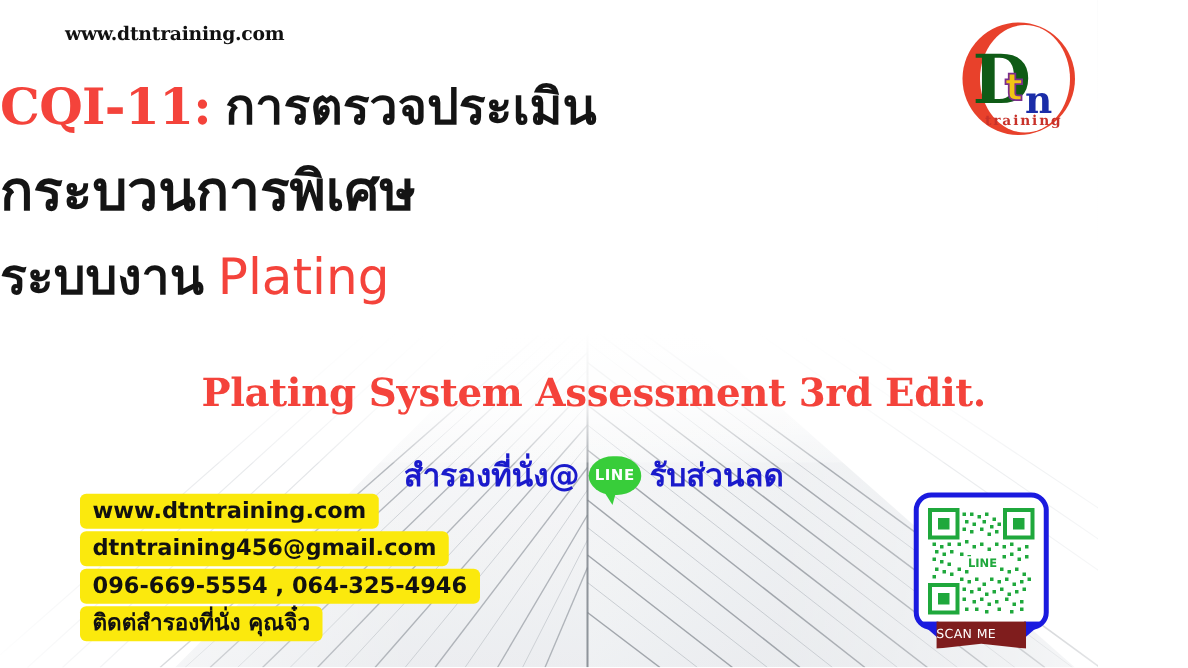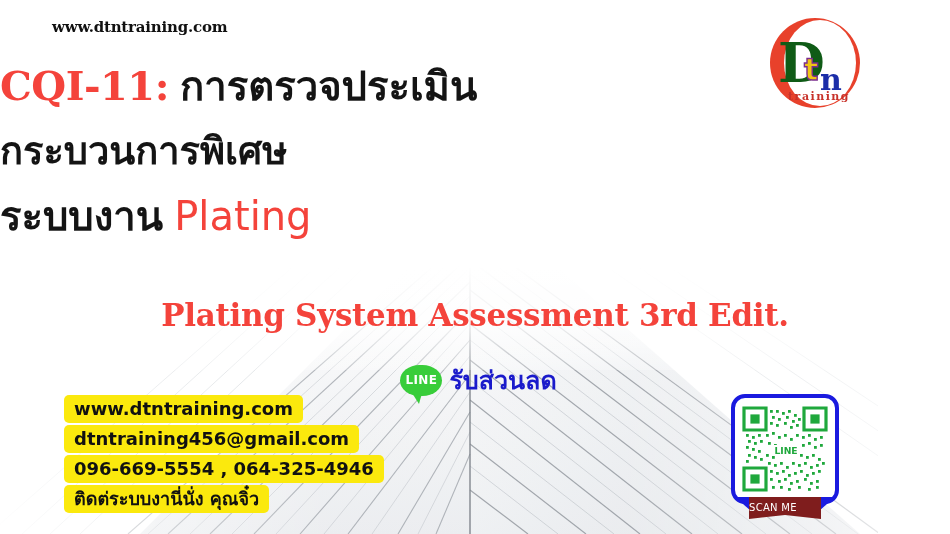--- a/index.html
+++ b/index.html
@@ -69,21 +69,21 @@
   .hl1 .cqi{
     font-family:"DejaVu Serif","Liberation Serif",serif;
     color:#F4433B;font-weight:700;letter-spacing:-0.5px;
   }
   .hl1 .th{
     font-family:"DejaVu Sans","Liberation Sans",sans-serif;
     color:#141414;font-weight:700;
   }
   .hl2{
     font-family:"DejaVu Sans","Liberation Sans",sans-serif;
-    font-size:38px;font-weight:700;color:#141414;
+    font-size:44px;font-weight:700;color:#141414;
     margin-bottom:26px;
   }
   .hl3{
     font-size:40px;font-weight:700;margin-bottom:8px;
   }
   .hl3 .th{
     font-family:"DejaVu Sans","Liberation Sans",sans-serif;
     color:#141414;font-weight:700;
   }
   .hl3 .plating{
@@ -291,35 +291,35 @@
     <div class="hl-line hl2">กระบวนการพิเศษ</div>
     <div class="hl-line hl3">
       <span class="th">ระบบงาน</span>
       <span class="plating">Plating</span>
     </div>
   </div>
 
   <div class="subhead">Plating System Assessment 3rd Edit.</div>
 
   <div class="promo">
-    <span class="line-bubble"><span>LINE</span></span><span class="ptxt">รับส่วนลด</span>
+    <span class="ptxt">สำรองที่นั่ง@</span><span class="line-bubble"><span>LINE</span></span><span class="ptxt">รับส่วนลด</span>
   </div>
 
   <div class="contact">
     <div class="contact-row">
       <span>www.dtntraining.com</span>
     </div>
     <div class="contact-row">
       <span>dtntraining456@gmail.com</span>
     </div>
     <div class="contact-row">
       <span>096-669-5554 , 064-325-4946</span>
     </div>
     <div class="contact-row thai">
-      <span>ติดต่ระบบงานี่นั่ง คุณจิ๋ว</span>
+      <span>ติดต่สำรองที่นั่ง คุณจิ๋ว</span>
     </div>
   </div>
 
   <div class="qr-card">
     <svg class="qr-inner" viewBox="0 0 43 43" width="86" height="86">
       <rect x="0" y="0" width="43" height="43" fill="#ffffff"></rect>
       <g fill="#1FA83C">
 
         <path d="M1 1h11v11H1z" fill="none" stroke="#1FA83C" stroke-width="1.6"></path>
         <rect x="4.2" y="4.2" width="4.6" height="4.6"></rect>

